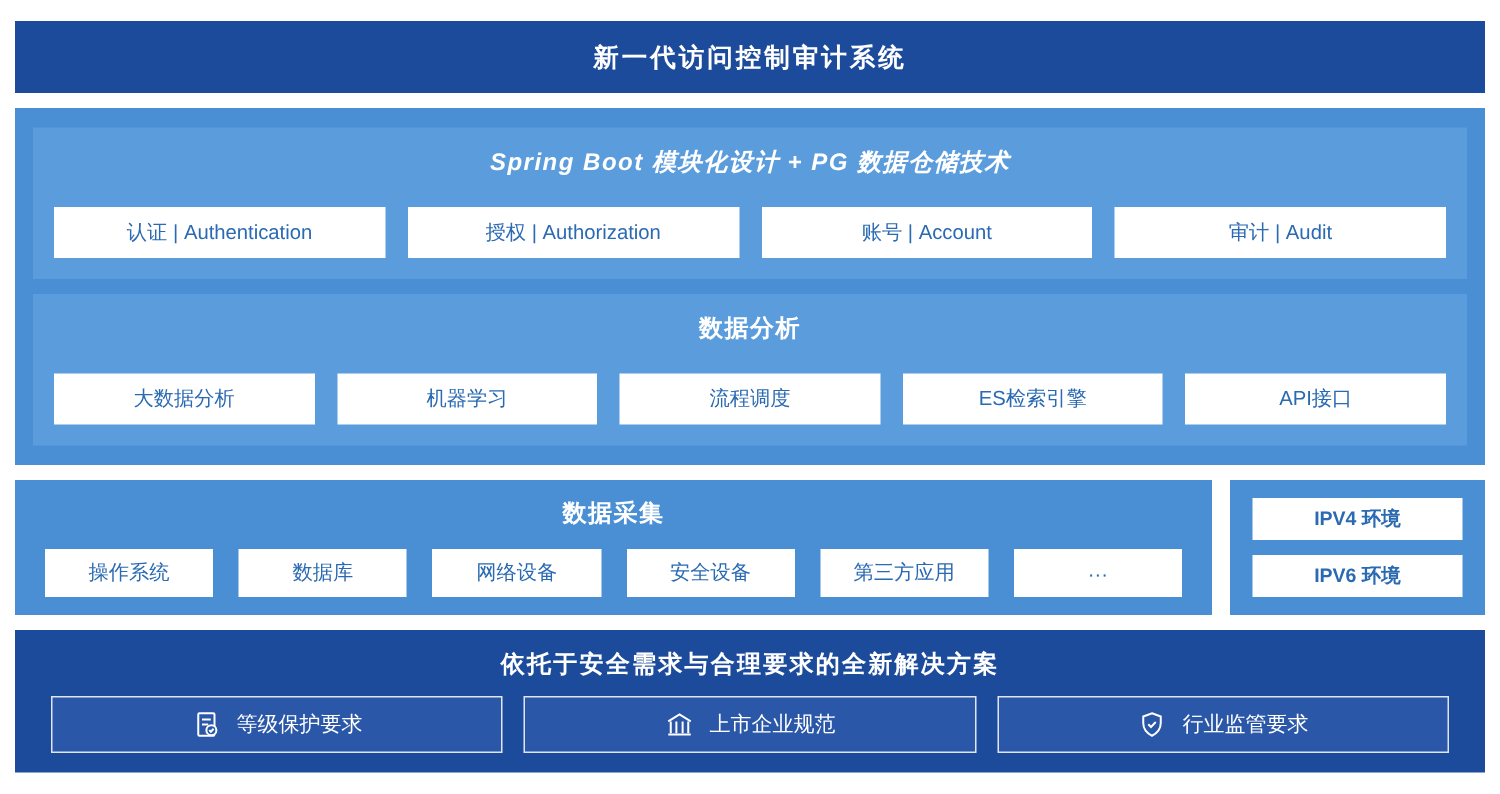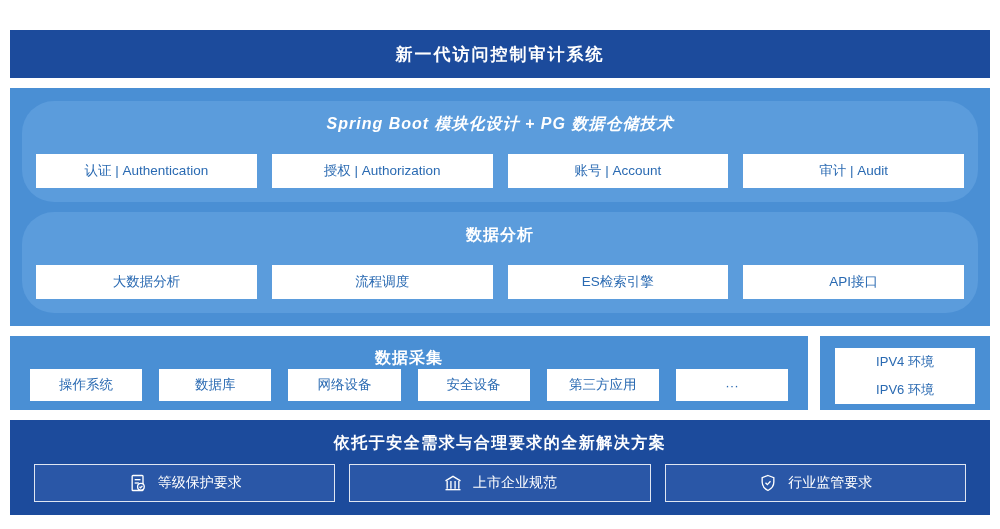--- a/index.html
+++ b/index.html
@@ -10,36 +10,36 @@
 
   
   .banner { height:48px; background:#1c4b9c; color:#fff; display:flex;
     align-items:center; justify-content:center; font-size:17px; font-weight:bold;
     letter-spacing:2px; }
 
   
   .platform { height:238px; background:#4a8fd4; padding:13px 12px; display:flex;
     flex-direction:column; gap:10px; }
   .panel { flex:1; background:#5b9cdc; padding:9px 14px 14px; display:flex;
-    flex-direction:column; justify-content:space-between;border-radius:32px; }
+    flex-direction:column; justify-content:space-between; }
   .panel-title { text-align:center; color:#fff; font-weight:bold; font-size:16px;
     letter-spacing:1px; padding-top:4px; }
   .panel-title.em { font-style:italic; }
   .row { display:flex; gap:15px; }
   .cell { flex:1; height:34px; background:#fff; color:#2a6ab2; font-size:13.5px;
     display:flex; align-items:center; justify-content:center; }
 
   
-  .mid { height:74px; display:flex; gap:12px; }
+  .mid { height:90px; display:flex; gap:12px; }
   .collect { flex:1; background:#4a8fd4; padding:8px 20px 12px; display:flex;
     flex-direction:column; justify-content:space-between; }
   .collect .row { gap:17px; }
   .collect .cell { height:32px; }
   .env { width:170px; background:#4a8fd4; padding:12px 15px; display:flex;
-    flex-direction:column; justify-content:space-between; }
+    flex-direction:column; justify-content:space-between;font-weight:bold; }
   .env .cell { flex:none; height:28px; font-size:13px; }
 
   
   .solution { height:95px; background:#1c4b9c; padding:9px 24px 13px; display:flex;
     flex-direction:column; justify-content:space-between; }
   .sol-title { text-align:center; color:#fff; font-weight:bold; font-size:16px;
     letter-spacing:1.5px; padding-top:4px; }
   .sol-row { display:flex; gap:14px; }
   .sol-cell { flex:1; height:38px; background:#2a57a7;
     border:1px solid rgba(255,255,255,0.85); color:#fff; font-size:14px;
@@ -65,20 +65,21 @@
         <div class="cell">授权 | Authorization</div>
         <div class="cell">账号 | Account</div>
         <div class="cell">审计 | Audit</div>
       </div>
     </div>
 
     <div class="panel">
       <div class="panel-title">数据分析</div>
       <div class="row">
         <div class="cell">大数据分析</div>
+        <div class="cell">机器学习</div>
         <div class="cell">流程调度</div>
         <div class="cell">ES检索引擎</div>
         <div class="cell">API接口</div>
       </div>
     </div>
 
   </div>
 
   <div class="mid">
 

